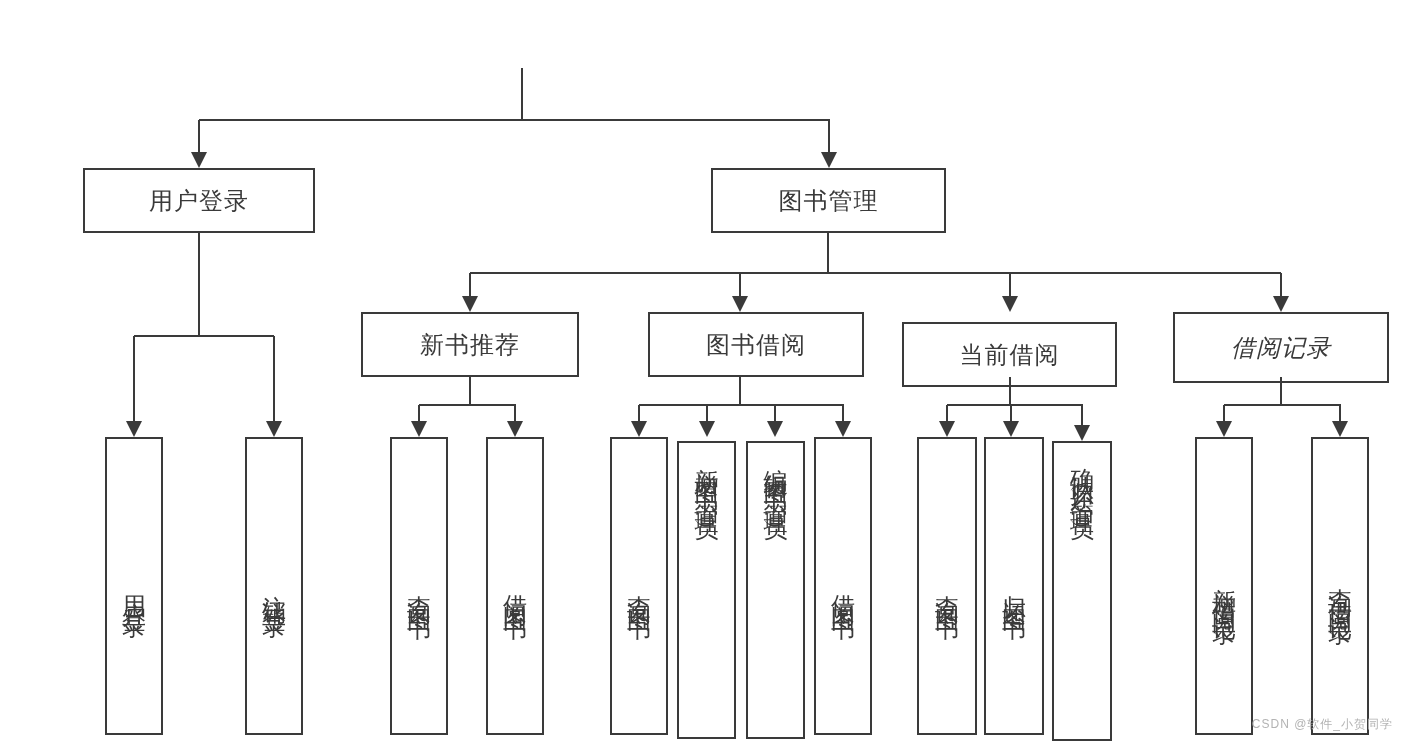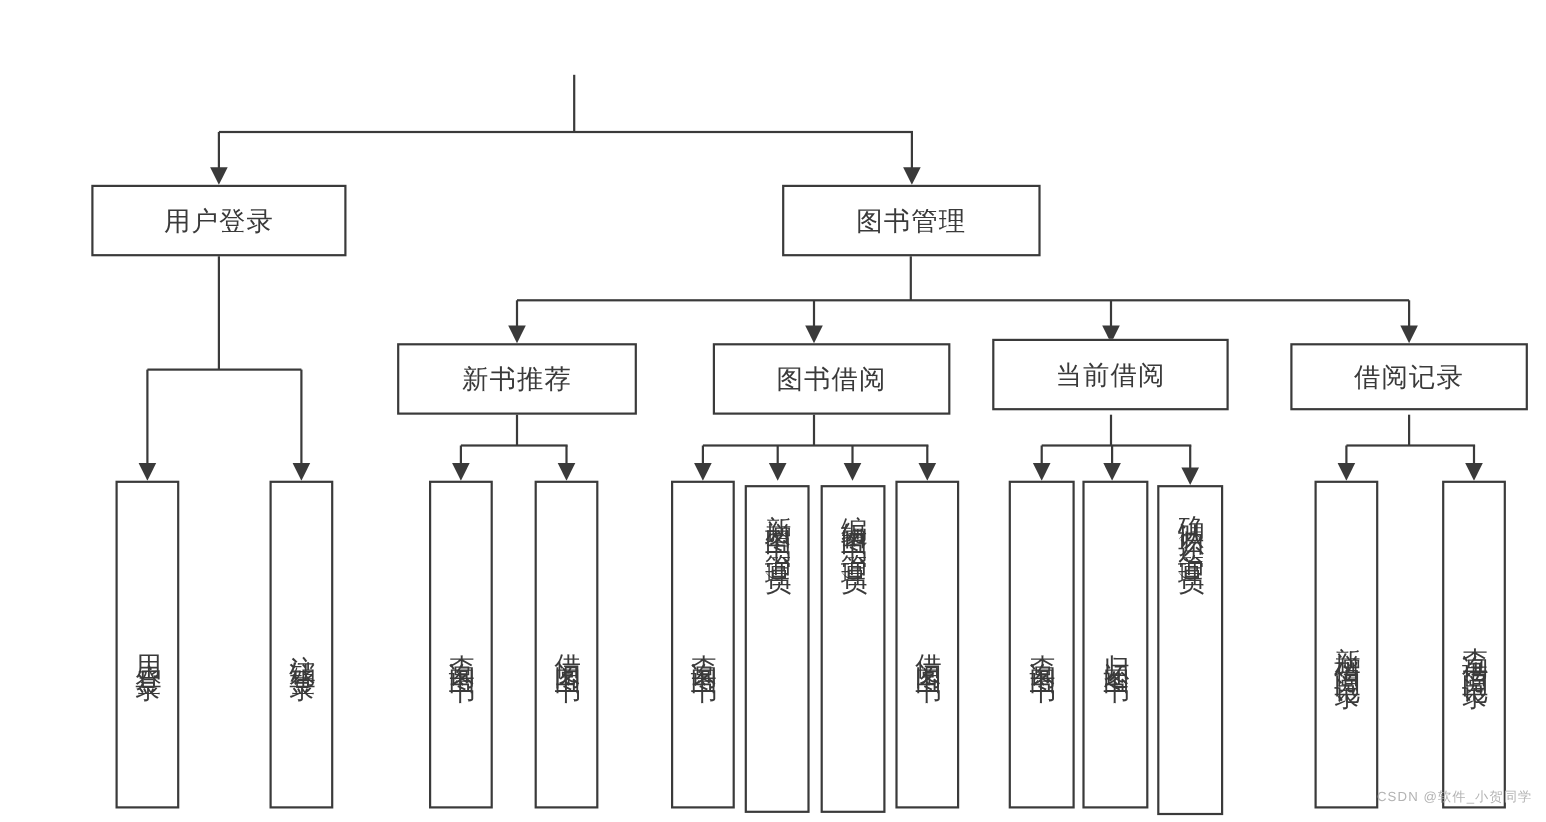--- a/index.html
+++ b/index.html
@@ -112,24 +112,24 @@
   <div class="arrow" style="left:732px; top:273px; height:39px;"></div>
   <div class="arrow" style="left:1002px; top:273px; height:39px;"></div>
   <div class="arrow" style="left:1273px; top:273px; height:39px;"></div>
 
   <div class="hbox" style="left:361px; top:312px; width:218px; height:65px;">
     <span>新书推荐</span>
   </div>
   <div class="hbox" style="left:632px; top:312px; width:216px; height:65px;margin-left:16px;">
     <span>图书借阅</span>
   </div>
-  <div class="hbox" style="left:902px; top:308px; width:215px; height:65px;">
+  <div class="hbox" style="left:902px; top:322px; width:215px; height:65px;">
     <span>当前借阅</span>
   </div>
-  <div class="hbox" style="left:1173px; top:312px; width:216px; height:61px;">
+  <div class="hbox" style="left:1173px; top:312px; width:216px; height:71px;font-style:italic;">
     <span>借阅记录</span>
   </div>
 
   <div class="vline" style="left:469px; top:377px; height:28px;"></div>
   <div class="hline" style="left:419px; top:404px; width:97px;"></div>
   <div class="arrow" style="left:411px; top:405px; height:32px;"></div>
   <div class="arrow" style="left:507px; top:405px; height:32px;"></div>
 
   <div class="vline" style="left:739px; top:377px; height:28px;"></div>
   <div class="hline" style="left:639px; top:404px; width:205px;"></div>

